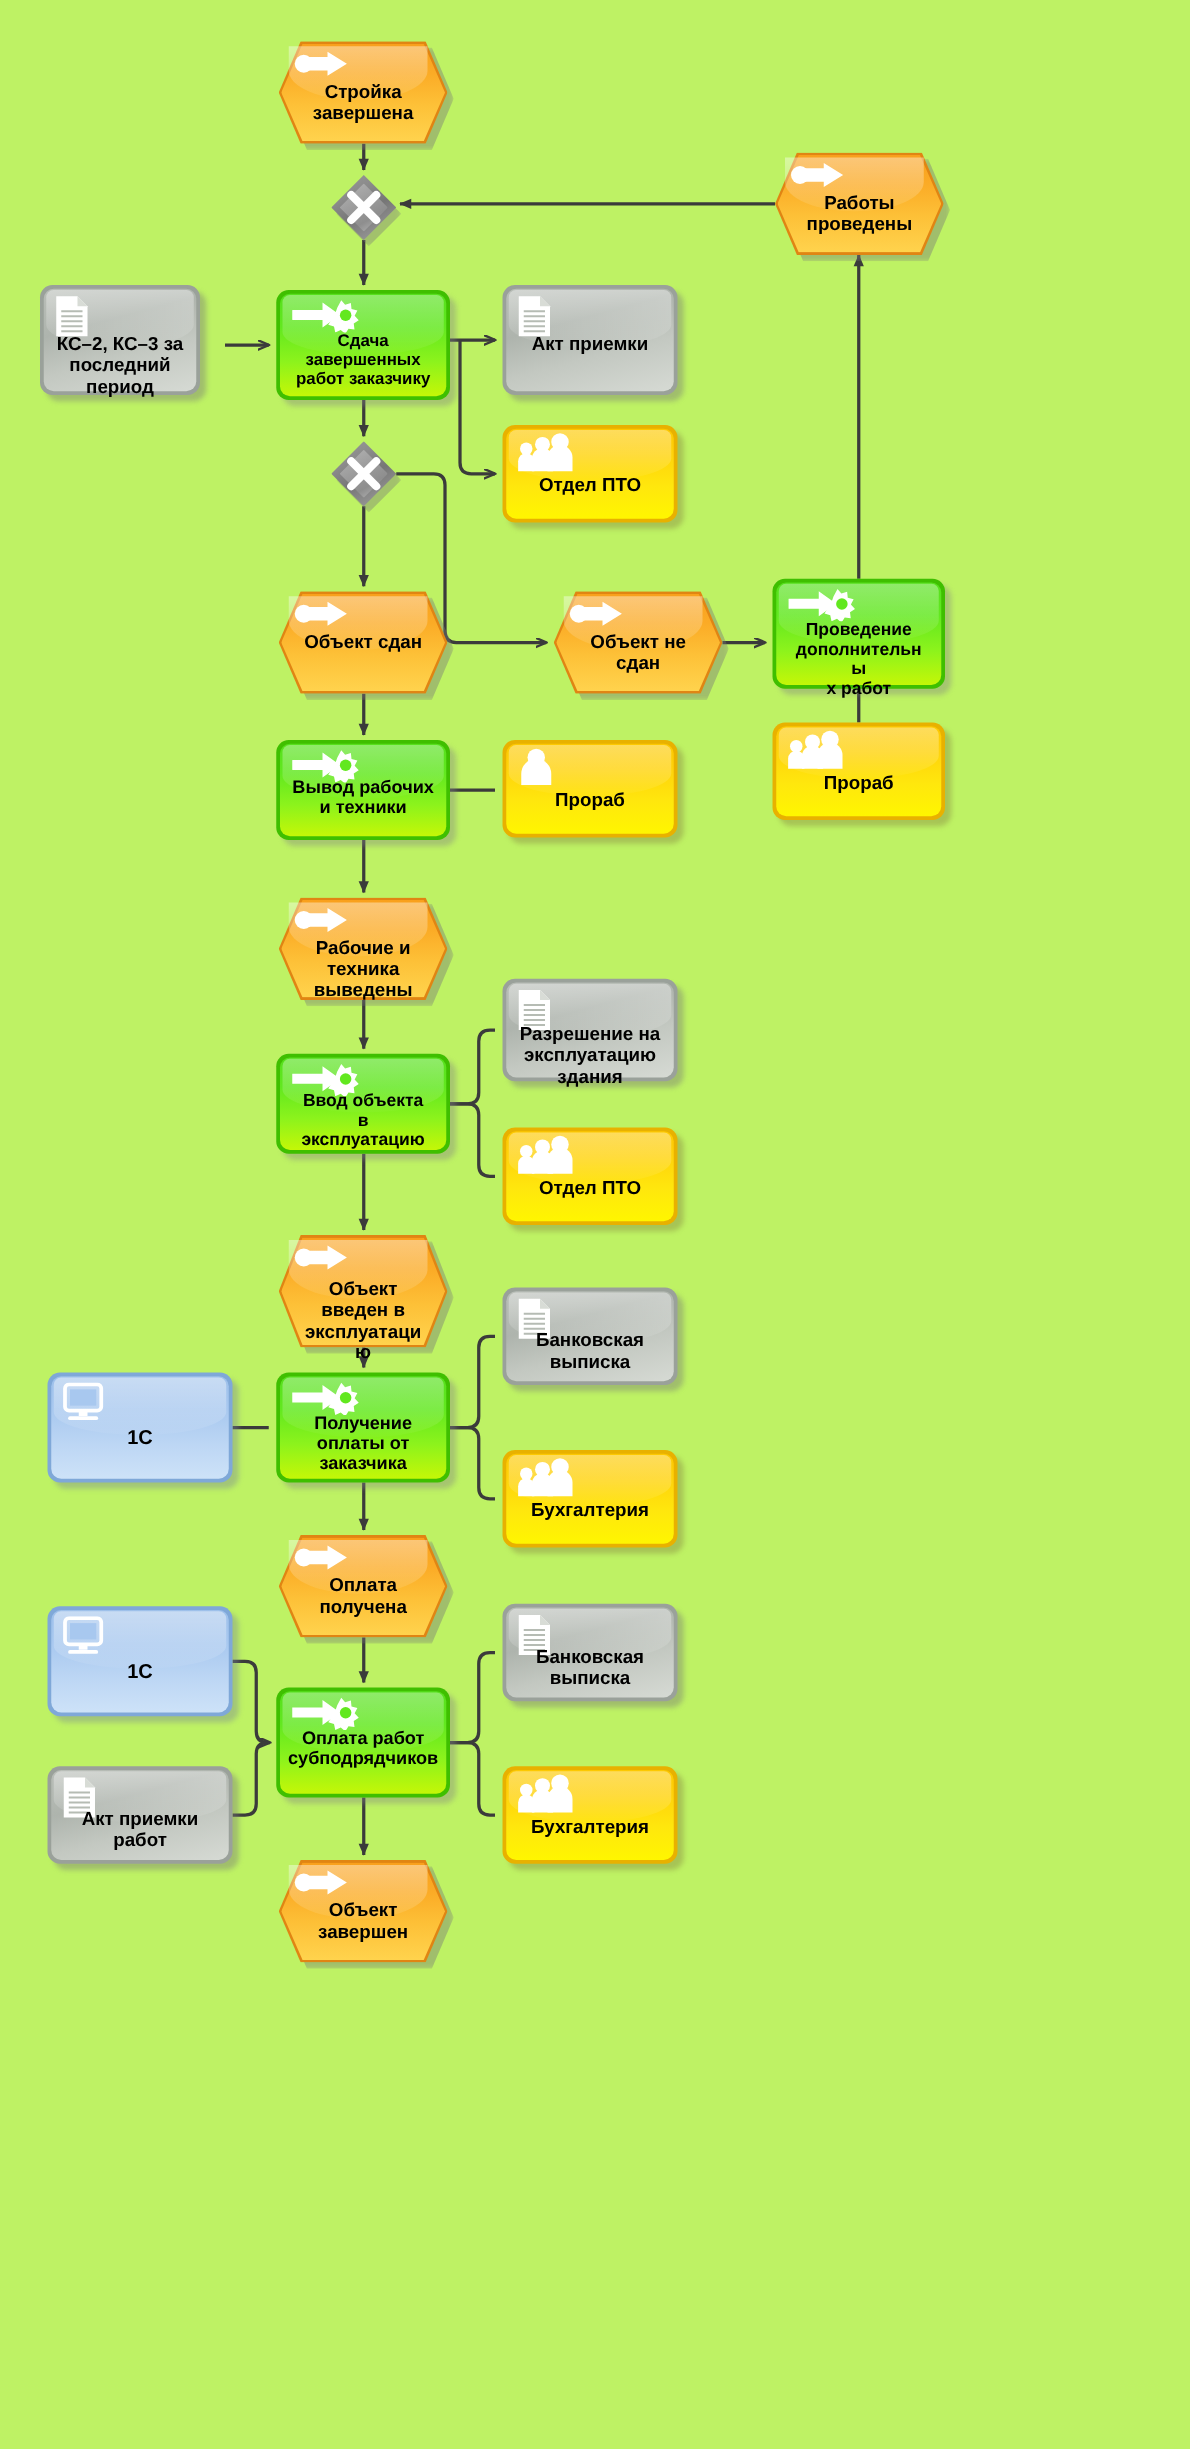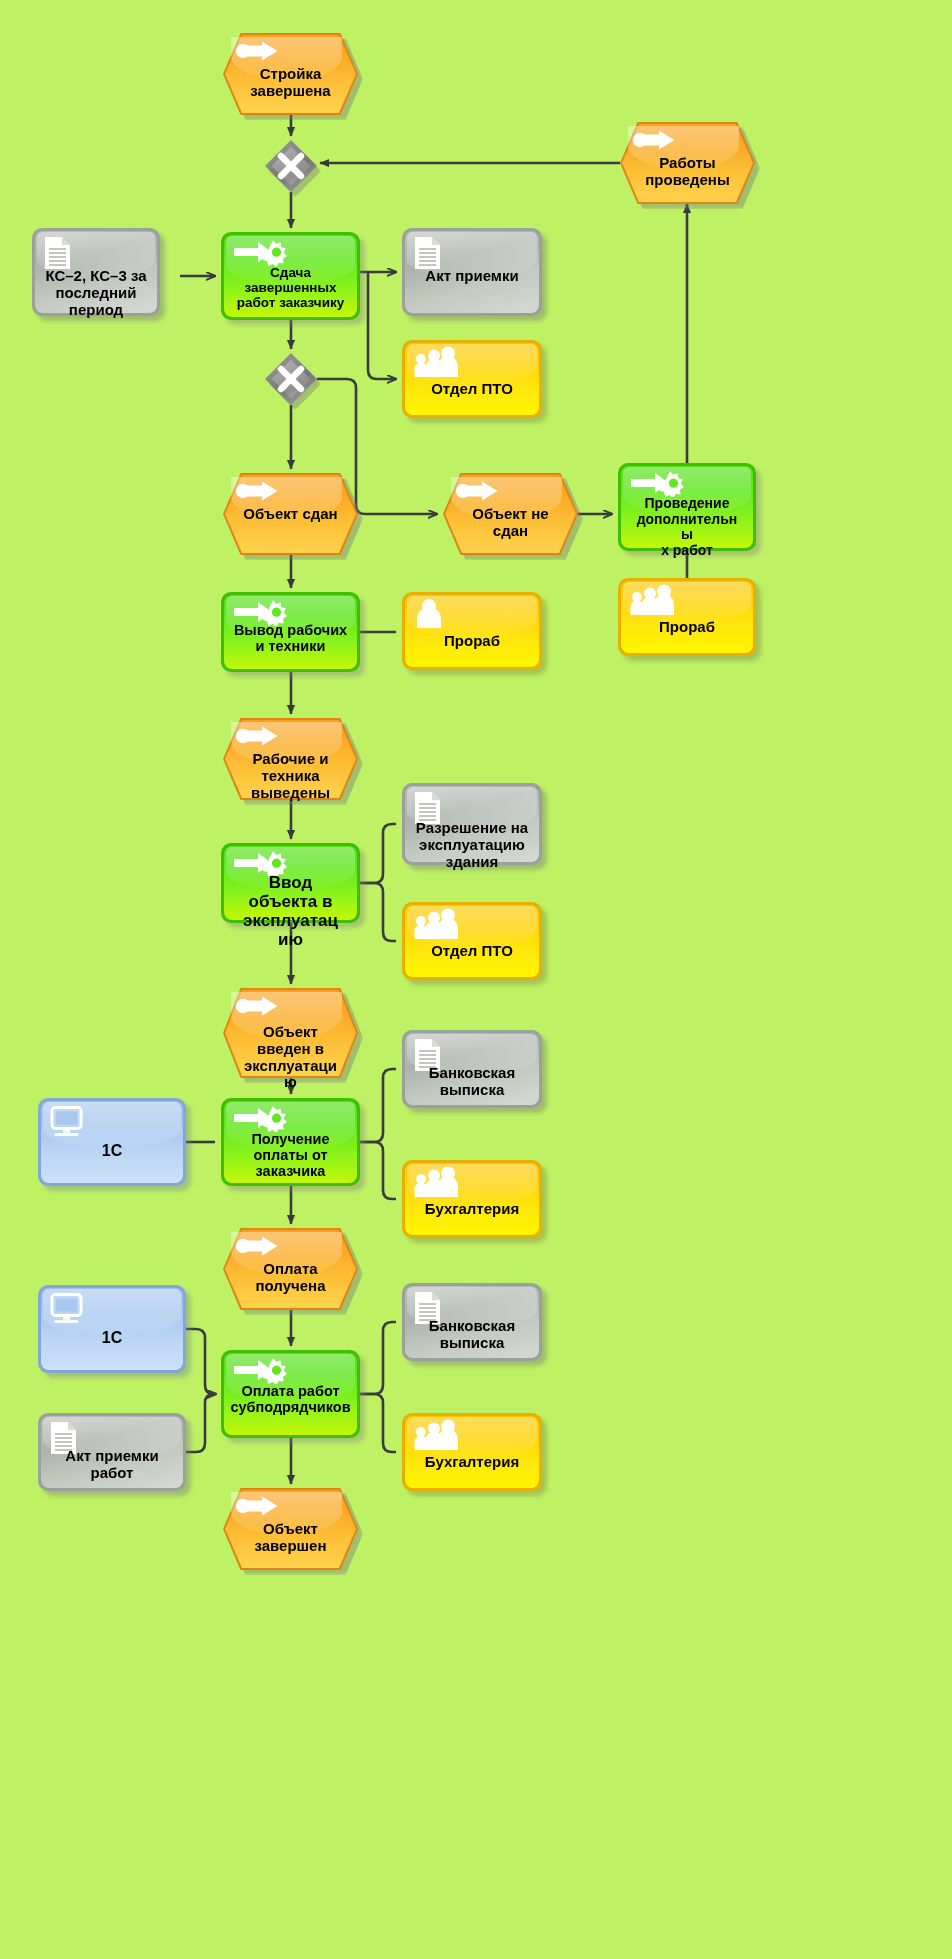--- a/index.html
+++ b/index.html
@@ -482,21 +482,21 @@
         <span class="icon" style="left:11px;top:6px;">
           <svg width="62" height="28" viewBox="0 0 62 28">
             <g fill="#ffffff">
               <path d="M2 10 H26 V4 L40 14 L26 24 V18 H2 Z"></path>
               <path d="M2 10 L8 14 L2 18 Z" fill="#ffffff"></path>
               <path d="M41 2.2 l3.1 3.6 4.6-1.4 0.5 4.8 4.7 1.1 -2.2 4.3 3.3 3.5 -4.0 2.7 0.6 4.8 -4.8-0.6 -2.6 4.1 -3.6-3.2 -4.4 2.0 -1.0-4.7 -4.6-1.4 2.6-4.1 -1.8-4.5 4.8-0.4 1.6-4.6 Z"></path>
               <circle cx="44.5" cy="14.2" r="4.6" fill="#62e81f"></circle>
             </g>
           </svg>
         </span>
-        <span class="lbl" style="top:30px;font-size:17px;padding:0 18px;">Ввод объекта в
+        <span class="lbl" style="top:30px;font-size:14px;padding:0 18px;">Ввод объекта в
 эксплуатацию</span>
       </div>
       <div class="node" style="left: 402px; top: 783px; width: 140px; height: 82px;">
         <span class="doc-shadow"></span>
         <span class="doc">
           <span class="doc-inner"></span>
           <span class="doc-gloss"></span>
         </span>
         <span class="icon" style="left:11px;top:8px;">
           <svg width="30" height="34" viewBox="0 0 30 34">

